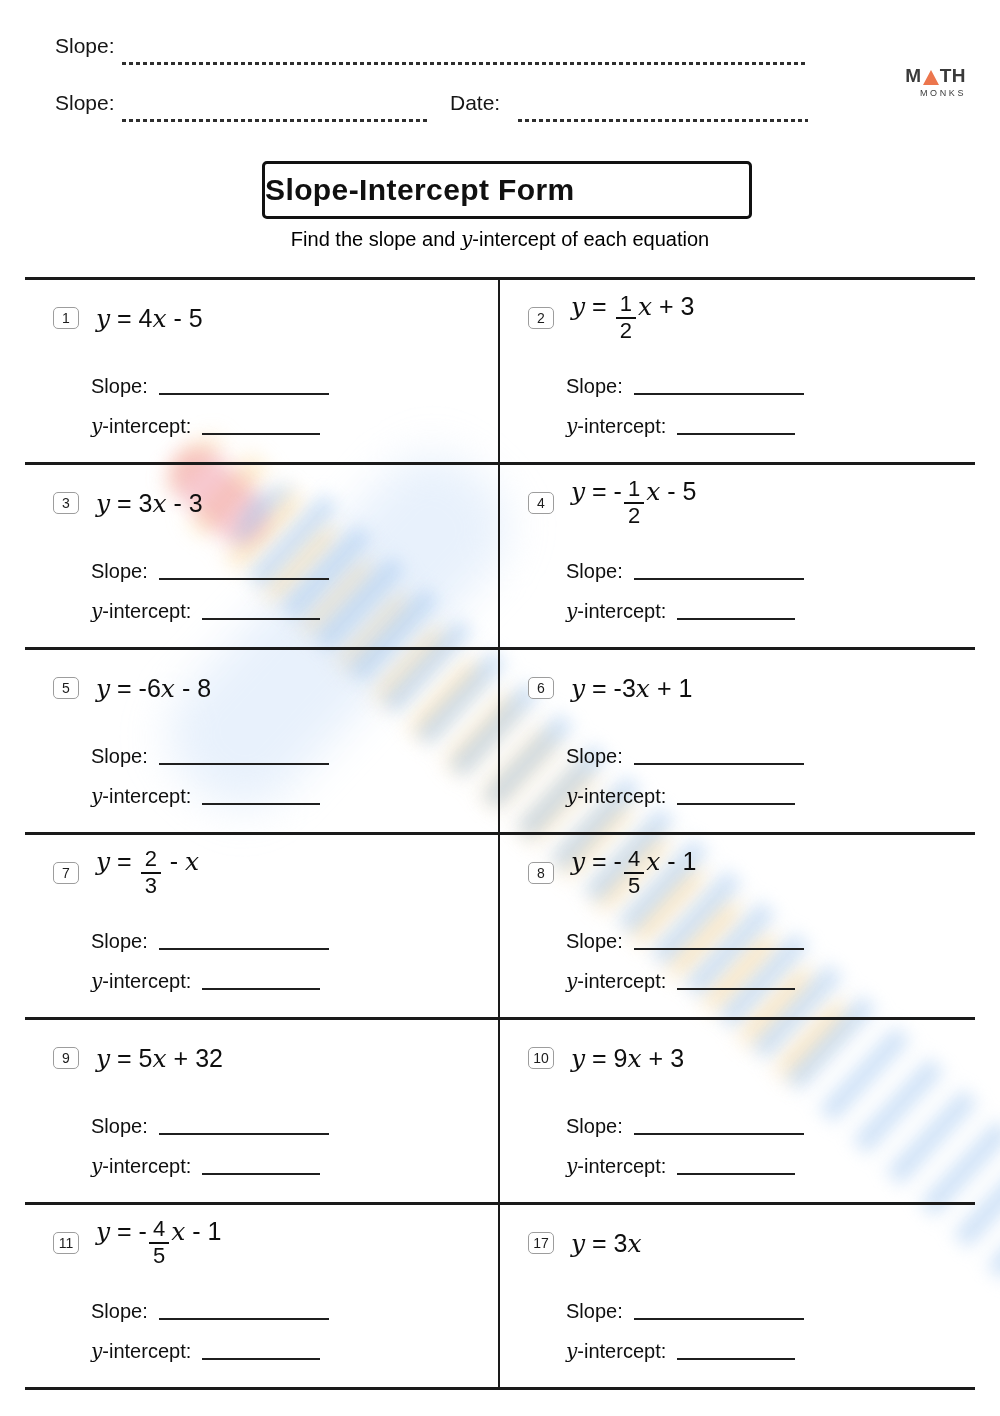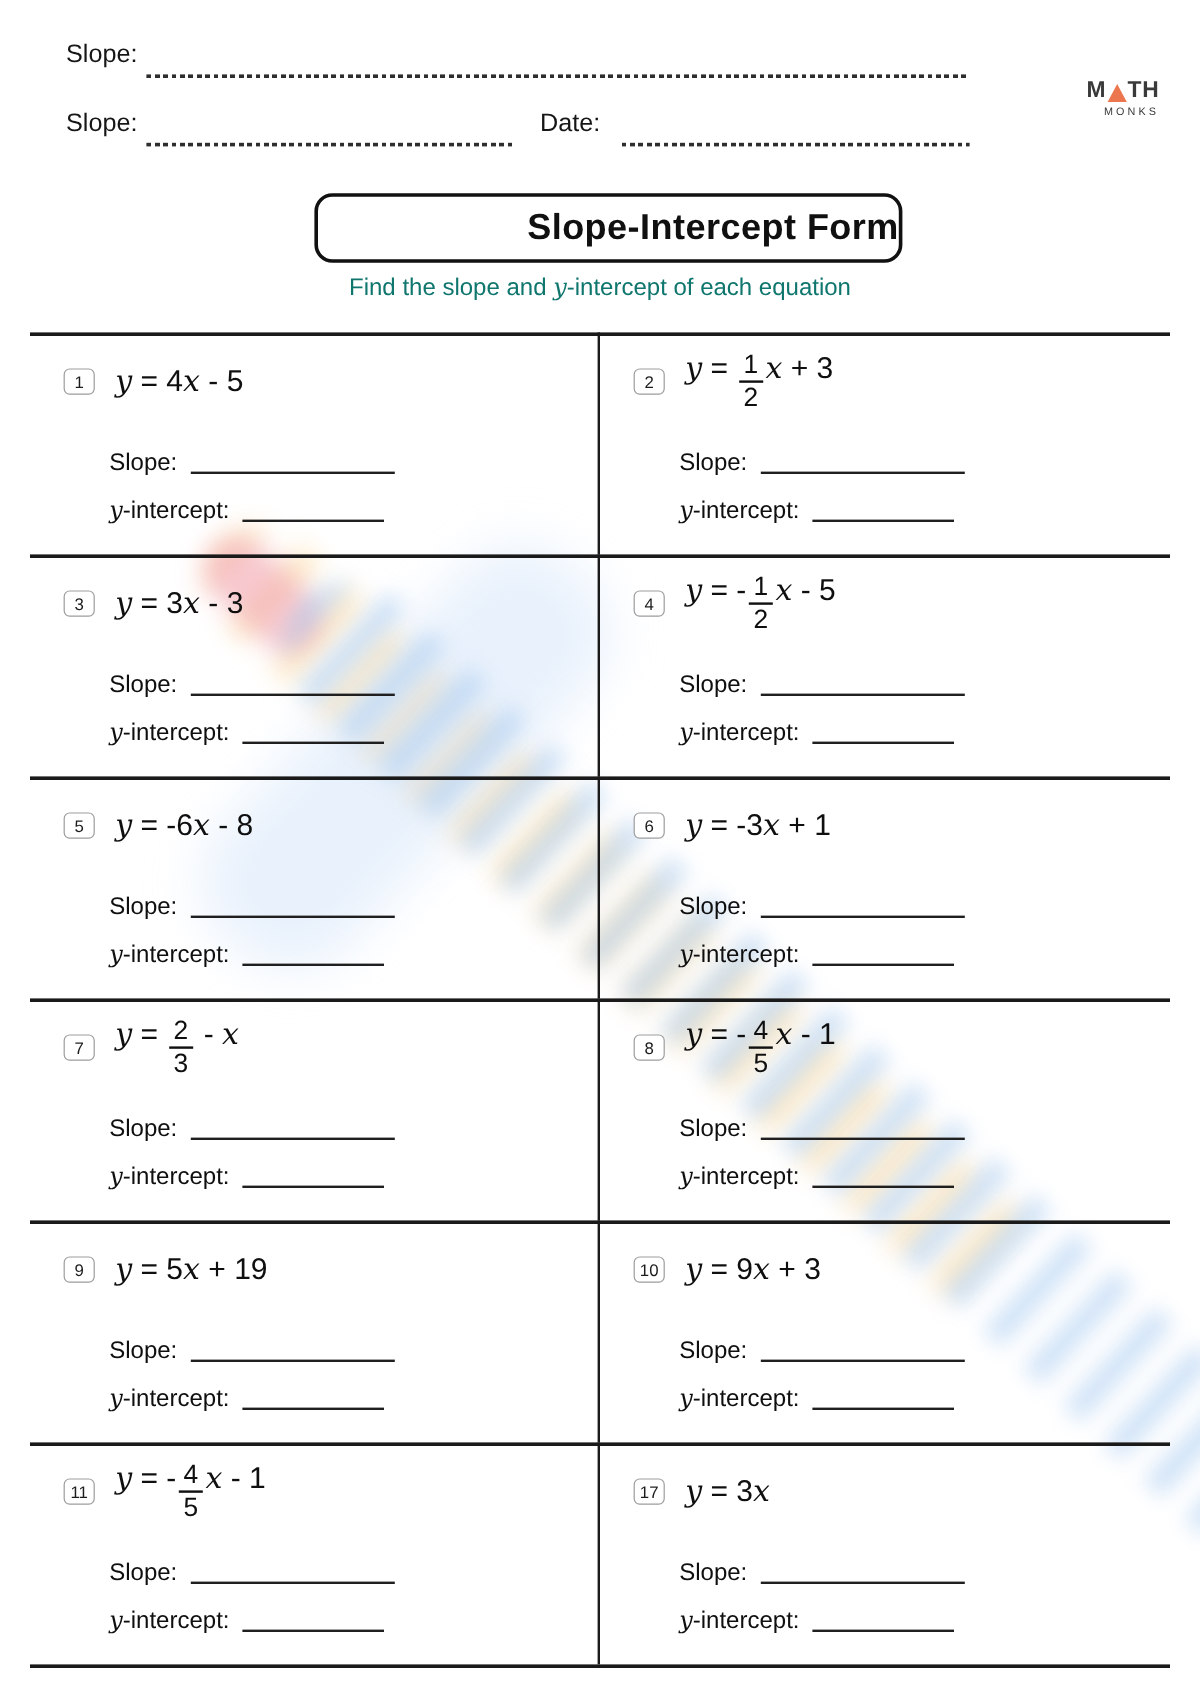--- a/index.html
+++ b/index.html
@@ -32,23 +32,23 @@
   #score-label{left:450px;top:91px;}
   #score-line{left:518px;top:119px;width:290px;}
   
   .logo{position:absolute;left:866px;top:66px;width:100px;display:flex;flex-direction:column;align-items:flex-end;}
   .logo-top{display:flex;align-items:flex-end;font-weight:700;font-size:19px;letter-spacing:0.5px;color:#3a3a3a;line-height:1;}
   .logo-tri{width:0;height:0;border-left:8px solid transparent;border-right:8px solid transparent;
     border-bottom:15px solid #EC764D;margin:0 1px 0 1px;}
   .logo-sub{font-size:9px;font-weight:400;letter-spacing:2.6px;color:#3a3a3a;margin-top:3px;}
   
   .title-box{position:absolute;left:262px;top:161px;width:484px;height:52px;border:3px solid #111;
-    border-radius:15px;display:flex;align-items:center;justify-content:flex-end;background:#fff;}
+    border-radius:5px;display:flex;align-items:center;justify-content:flex-start;background:#fff;}
   .title-box span{font-size:30px;font-weight:700;letter-spacing:0.4px;color:#101010;}
-  .subtitle{position:absolute;left:0;top:227px;width:1000px;text-align:center;font-size:20px;color:#0f766e;}
+  .subtitle{position:absolute;left:0;top:227px;width:1000px;text-align:center;font-size:20px;color:#000000;}
   .subtitle .ivar{font-family:"DejaVu Serif",serif;font-style:italic;}
   
   .grid{position:absolute;left:25px;top:277px;width:950px;height:1110px;
     display:grid;grid-template-columns:1fr 1fr;grid-template-rows:repeat(6,1fr);
     border-bottom:3px solid #1a1a1a;}
   .cell{border-top:3px solid #1a1a1a;box-sizing:border-box;padding:6px 0 0 28px;background:transparent;}
   .cell.col-left{border-right:2px solid #1a1a1a;}
   .eq-row{display:flex;align-items:center;height:64px;}
   .badge{border:1.5px solid #9d9d9d;border-radius:5px;min-width:16px;height:20px;line-height:20px;
     padding:0 4px;text-align:center;font-size:14px;color:#1c1c1c;background:#fff;margin-right:17px;}
@@ -287,21 +287,21 @@
       </div>
     </div>
   </div>
       <div class="cell col-left">
     <div class="eq-row">
       <span class="badge">9</span>
       <span class="equation">
             <span class="tok-i">y</span>
             <span class="tok-r"> = 5</span>
             <span class="tok-i">x</span>
-            <span class="tok-r"> + 19</span>
+            <span class="tok-r"> + 32</span>
           </span>
     </div>
     <div class="answers">
       <div class="answer-line">
         <span>Slope:</span>
         <span class="blank slope"></span>
       </div>
       <div class="answer-line">
         <span><span class="ivar">y</span><span>-intercept:</span></span>
         <span class="blank yint"></span>

